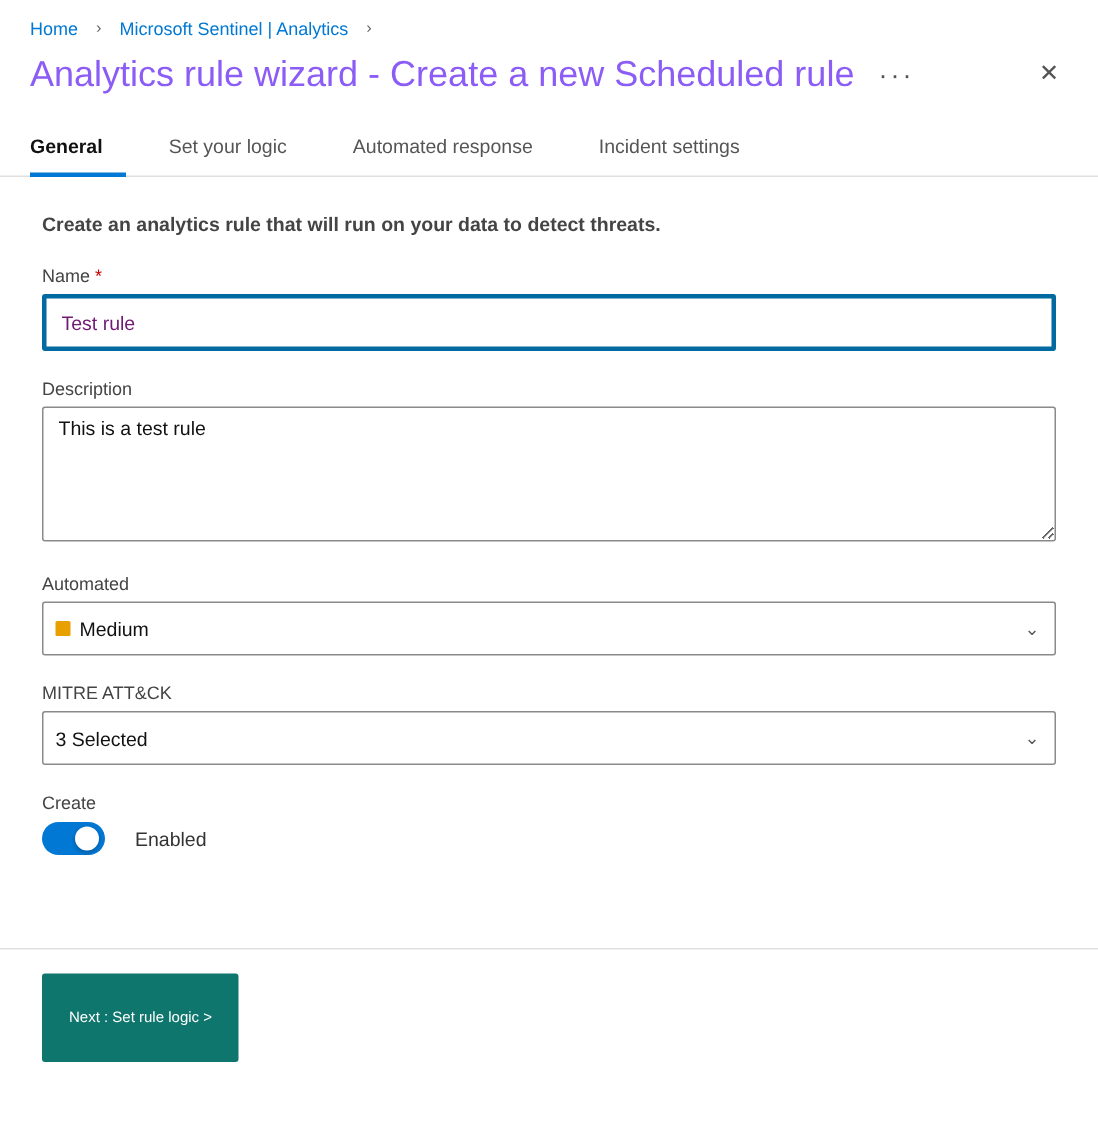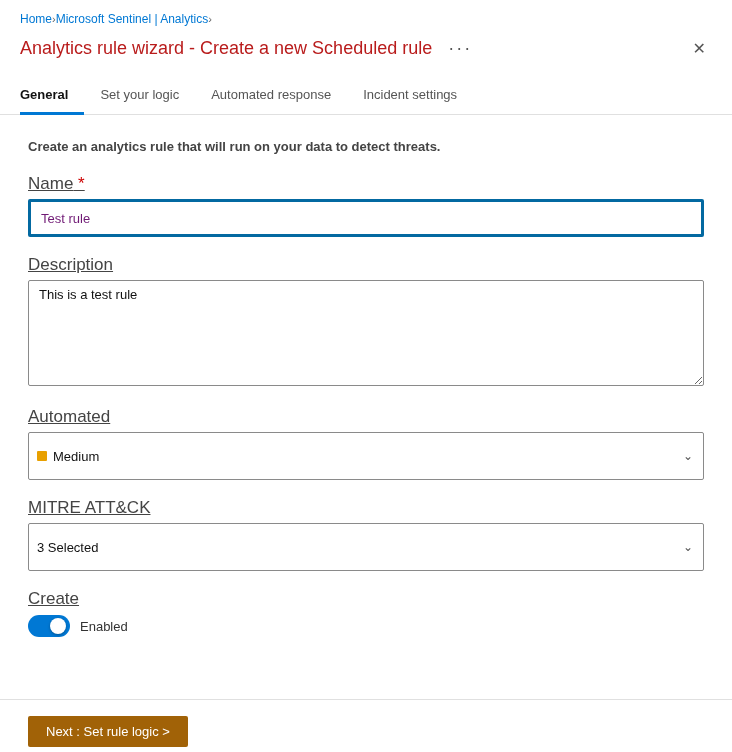--- a/index.html
+++ b/index.html
@@ -8,21 +8,21 @@
       font-size: 13px;
       color: #333;
       background: #fff;
       width: 732px;
       min-height: 752px;
     }
 
     .breadcrumb {
       display: flex;
       align-items: center;
-      gap: 0;
+      gap: 12px;
       padding: 12px 20px 6px 20px;
       font-size: 12px;
       color: #0078d4;
     }
     .breadcrumb a {
       color: #0078d4;
       text-decoration: none;
       cursor: pointer;
     }
     .breadcrumb-sep {
@@ -35,23 +35,23 @@
       align-items: center;
       justify-content: space-between;
       padding: 4px 20px 16px 20px;
     }
     .page-title-row {
       display: flex;
       align-items: center;
       gap: 10px;
     }
     .page-title {
-      font-size: 18px;
+      font-size: 24px;
       font-weight: 300;
-      color: #b91c1c;
+      color: #8b5cf6;
     }
     .ellipsis-btn {
       background: none;
       border: none;
       cursor: pointer;
       font-size: 18px;
       color: #555;
       letter-spacing: 2px;
       padding: 2px 6px;
     }
@@ -63,21 +63,21 @@
       color: #555;
       padding: 4px 6px;
       line-height: 1;
     }
 
     .tabs {
       display: flex;
       align-items: flex-start;
       border-bottom: 1px solid #e0e0e0;
       padding: 0 20px;
-      gap: 0;
+      gap: 12px;
     }
     .tab {
       padding: 10px 16px;
       font-size: 13px;
       cursor: pointer;
       color: #555;
       border-bottom: 3px solid transparent;
       margin-bottom: -1px;
       white-space: nowrap;
     }
@@ -107,43 +107,42 @@
       color: #111;
       margin-bottom: 18px;
     }
 
     .form-group {
       margin-bottom: 18px;
     }
 
     .form-label {
       display: block;
-      font-size: 17px;
+      font-size: 12px;
       color: #444;
       margin-bottom: 5px;
-      text-decoration: underline;
     }
     .required {
       color: #c00;
     }
 
     .form-input {
       width: 100%;
       height: 32px;
       padding: 16px 10px;
       border: 3px solid #0369a1;
       border-radius: 2px;
       font-size: 13px;
       color: #701a75;
       outline: none;
     }
 
     .form-textarea {
       width: 100%;
-      height: 106px;
+      height: 90px;
       padding: 6px 10px;
       border: 1px solid #8a8a8a;
       border-radius: 2px;
       font-size: 13px;
       color: #111;
       resize: vertical;
       outline: none;
       font-family: inherit;
     }
 
@@ -168,35 +167,35 @@
       background: #e8a000;
       border-radius: 1px;
       margin-right: 6px;
       vertical-align: middle;
     }
 
     .select-display {
       display: flex;
       align-items: center;
       width: 100%;
-      height: 48px;
+      height: 36px;
       padding: 4px 32px 4px 8px;
       border: 1px solid #8a8a8a;
       border-radius: 2px;
       font-size: 13px;
       color: #111;
       background: #fff;
       cursor: pointer;
       position: relative;
     }
 
     .status-row {
       display: flex;
       align-items: center;
-      gap: 10px;
+      gap: 20px;
       margin-top: 6px;
     }
 
     .toggle {
       position: relative;
       width: 42px;
       height: 22px;
       cursor: pointer;
     }
     .toggle-track {
@@ -220,25 +219,25 @@
       box-shadow: 0 1px 3px rgba(0,0,0,0.3);
     }
 
     .footer {
       border-top: 1px solid #e0e0e0;
       padding: 16px 28px;
       margin-top: 20px;
     }
 
     .next-btn {
-      background: #a16207;
+      background: #0f766e;
       color: #fff;
       border: none;
-      padding: 8px 18px;
-      font-size: 13px;
+      padding: 24px 18px;
+      font-size: 10px;
       border-radius: 2px;
       cursor: pointer;
       font-family: inherit;
     }
   </style>
 </head>
 <body>
 
 <div class="breadcrumb">
   <a>Home</a>

